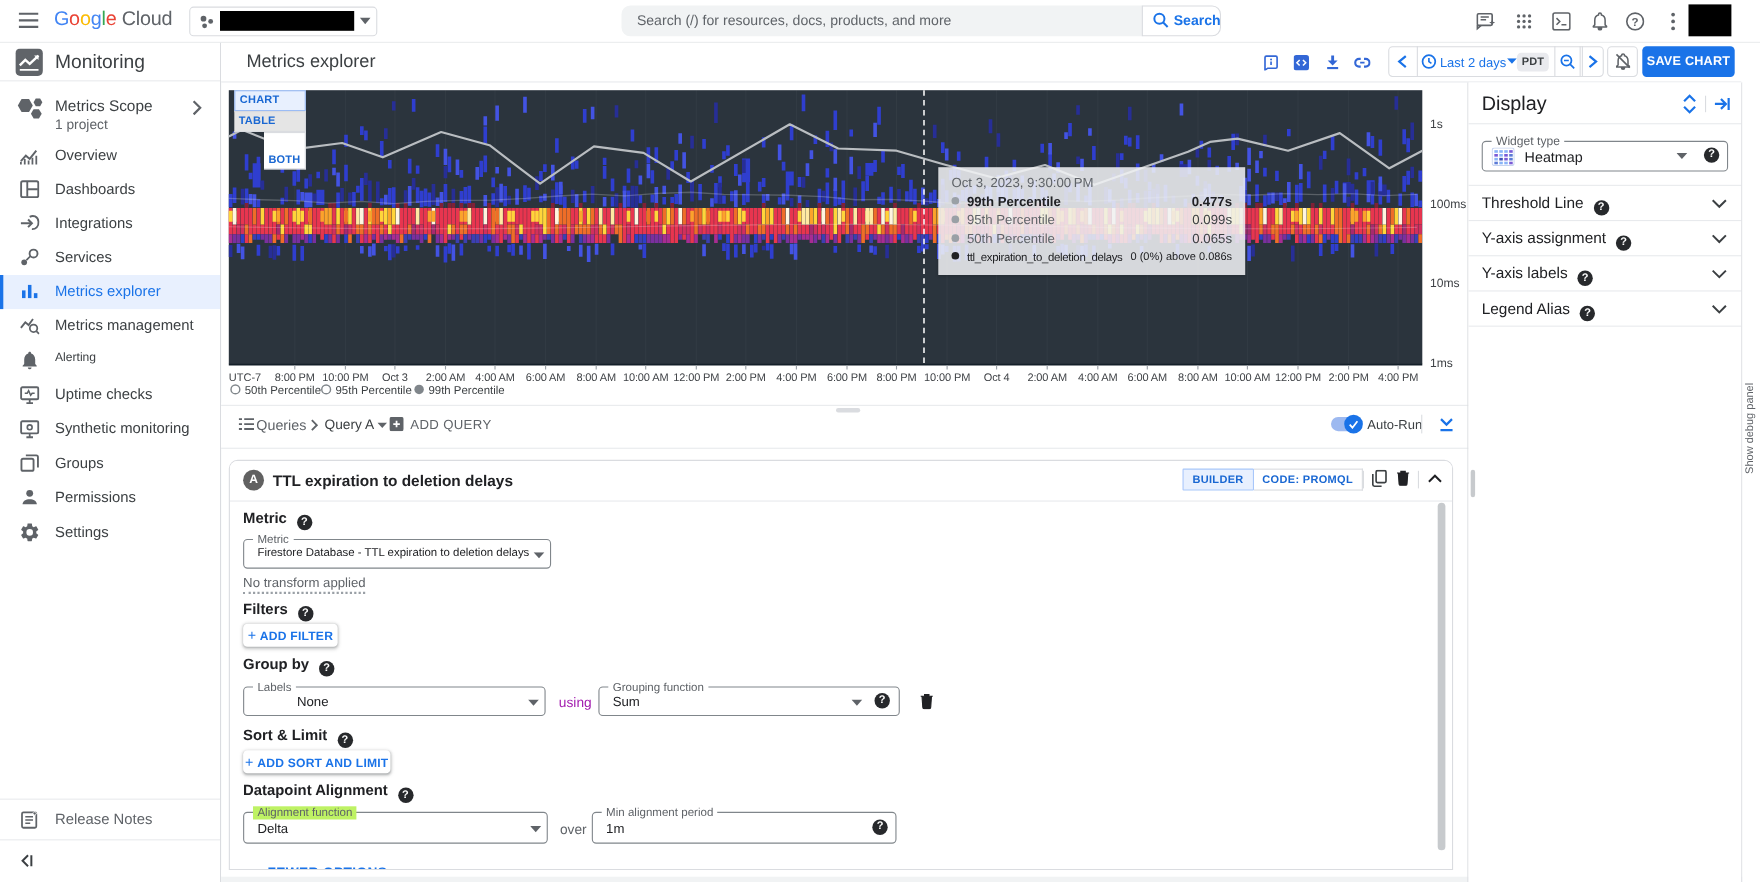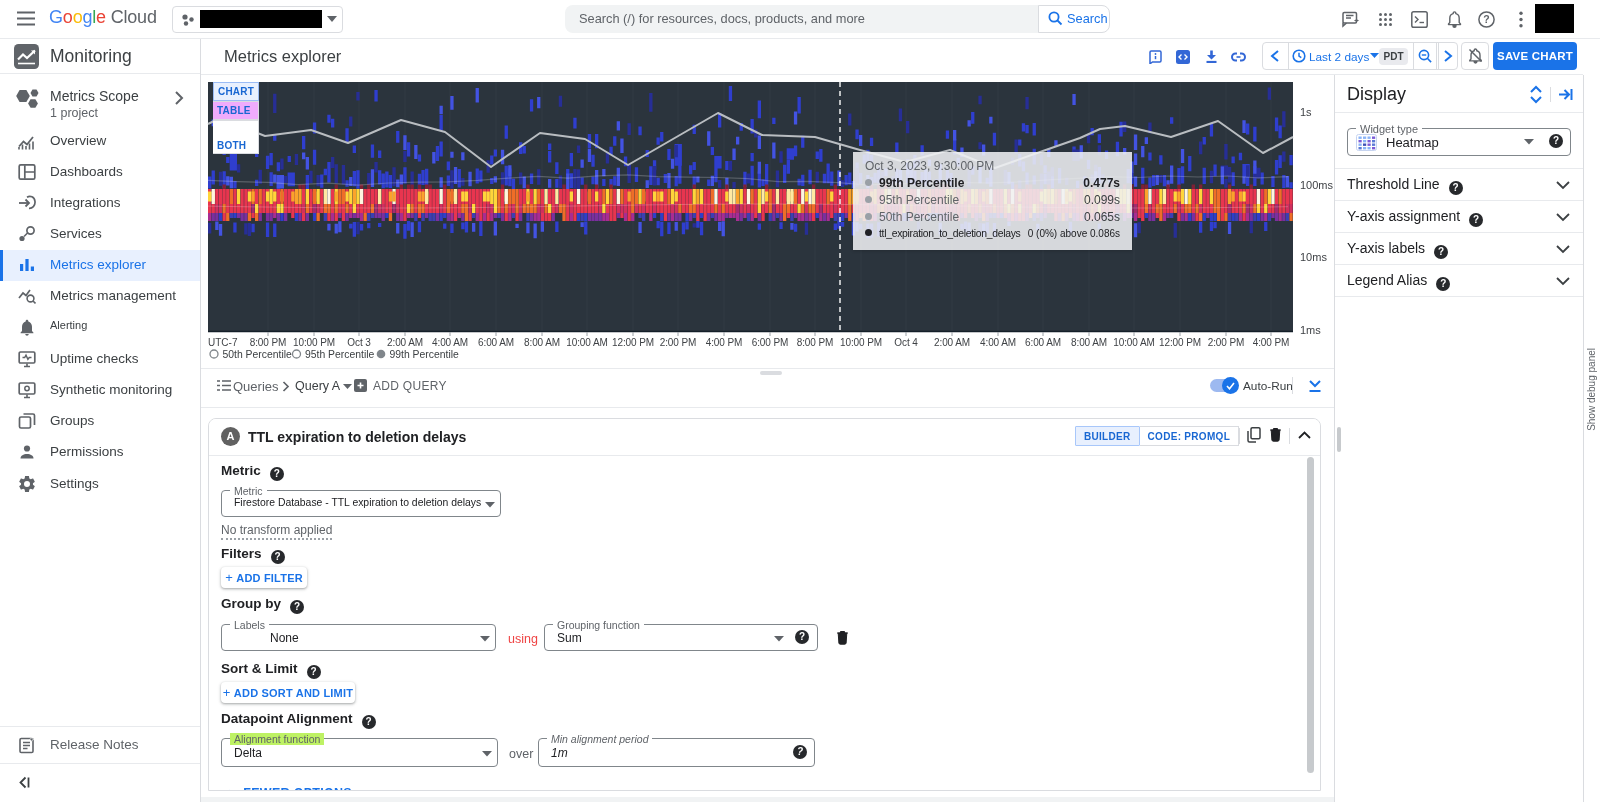--- a/index.html
+++ b/index.html
@@ -23,21 +23,21 @@
 <svg class="abs" style="left:327px;top:16px;" width="10" height="6" viewBox="0 0 10 6">
     <path d="M0 0l5 6 5-6z" fill="#5f6368"></path>
   </svg>
 <div class="abs" style="left:565px;top:5px;width:474px;height:28px;background:#f1f3f4;border-radius:8px 0 0 8px;"></div>
 <div class="abs" style="left:579px;top:11px;font-size:12.8px;color:#5f6368;">Search (/) for resources, docs, products, and more</div>
 <div class="abs" style="left:1038px;top:5px;width:72px;height:28px;background:#fff;border:1px solid #dadce0;border-radius:0 8px 8px 0;"></div>
 <svg class="abs" style="left:1048px;top:11px;" width="15" height="15" viewBox="0 0 15 15">
     <circle cx="6" cy="6" r="4.6" fill="none" stroke="#1a73e8" stroke-width="1.8"></circle>
     <path d="M9.5 9.5l4 4" stroke="#1a73e8" stroke-width="1.8"></path>
   </svg>
-<div class="abs" style="left:1067px;top:11px;font-size:12.8px;color:#1a73e8;font-weight:400;">Search</div>
+<div class="abs" style="left:1067px;top:11px;font-size:12.8px;color:#1a73e8;font-weight:700;">Search</div>
 <svg class="abs" style="left:1342px;top:11px;" width="18" height="17" viewBox="0 0 18 17">
     <rect x="1" y="1.5" width="13.5" height="10.5" rx="1.2" fill="none" stroke="#5f6368" stroke-width="1.5"></rect>
     <path d="M1 11.5l0 3.5 3.5-3" fill="none" stroke="#5f6368" stroke-width="1.5"></path>
     <path d="M4 4.5h7.5M4 7h5" stroke="#5f6368" stroke-width="1.3"></path>
     <path d="M14.5 6.8l.8 1.9 1.9.8-1.9.8-.8 1.9-.8-1.9-1.9-.8 1.9-.8z" fill="#5f6368"></path>
   </svg>
 <svg class="abs" style="left:1378px;top:12px;" width="15" height="15" viewBox="0 0 15 15">
     <circle cx="2.5" cy="2.5" r="1.5" fill="#5f6368"></circle>
     <circle cx="7.5" cy="2.5" r="1.5" fill="#5f6368"></circle>
     <circle cx="12.5" cy="2.5" r="1.5" fill="#5f6368"></circle>
@@ -270,22 +270,22 @@
     <text x="1100" y="259" font-size="11" fill="#3f4246">1ms</text>
     <circle cx="14" cy="279" r="4" fill="none" stroke="#80868b" stroke-width="1.3"></circle>
     <text x="22.5" y="283" font-size="10.4" fill="#3c4043">50th Percentile</text>
     <circle cx="96.5" cy="279" r="4" fill="none" stroke="#80868b" stroke-width="1.3"></circle>
     <text x="105" y="283" font-size="10.4" fill="#3c4043">95th Percentile</text>
     <circle cx="181" cy="279" r="4.3" fill="#80868b"></circle>
     <text x="189.5" y="283" font-size="10.4" fill="#3c4043">99th Percentile</text>
   </svg>
 <div class="abs" style="left:213px;top:82px;height:19px;display:flex;font-size:10px;font-weight:700;color:#1967d2;z-index:5;flex-direction:column;">
     <div style="height:19px;line-height:18px;padding:0 4px;background:#e8f0fe;border:1px solid #9bbcf5;letter-spacing:.2px;">CHART</div>
-    <div style="height:19px;line-height:18px;padding:0 4px;background:#f0abfc;border:1px solid #dadce0;border-left:none;letter-spacing:.2px;">TABLE</div>
-    <div style="height:19px;line-height:18px;padding:16px 4px;background:#fff;border:1px solid #dadce0;border-left:none;letter-spacing:.2px;">BOTH</div>
+    <div style="height:19px;line-height:18px;padding:0 4px;background:#e5e5e5;border:1px solid #dadce0;border-left:none;letter-spacing:.2px;">TABLE</div>
+    <div style="height:19px;line-height:18px;padding:16px 4px;background:#fff;border:1px solid #dadce0;border-left:none;letter-spacing:.2px;margin-left:27px;">BOTH</div>
   </div>
 <div class="abs" style="left:853px;top:152px;width:279px;height:98px;background:rgba(240,241,244,.87);z-index:6;font-size:12px;box-shadow:0 1px 3px rgba(0,0,0,.18);">
     <div class="abs" style="left:12px;top:7px;color:#5f6368;">Oct 3, 2023, 9:30:00 PM</div>
     <div class="abs" style="left:12px;top:24px;width:255px;"><span class="tdot" style="background:#9aa0a6;"></span><b style="color:#202124">99th Percentile</b><span class="abs" style="right:0;top:0;font-weight:700;color:#202124">0.477s</span></div>
     <div class="abs" style="left:12px;top:41px;width:255px;color:#5f6368;"><span class="tdot" style="background:#9aa0a6;"></span>95th Percentile<span class="abs" style="right:0;top:0;color:#3c4043">0.099s</span></div>
     <div class="abs" style="left:12px;top:58px;width:255px;color:#5f6368;"><span class="tdot" style="background:#9aa0a6;"></span>50th Percentile<span class="abs" style="right:0;top:0;color:#3c4043">0.065s</span></div>
     <div class="abs" style="left:12px;top:74px;width:255px;color:#202124;"><span class="tdot" style="background:#202124;"></span><span style="font-size:10.4px;letter-spacing:-.3px;">ttl_expiration_to_deletion_delays</span><span class="abs" style="right:0;top:1.5px;font-weight:400;color:#202124;font-size:10px;">0 (0%) above 0.086s</span></div>
   </div>
 <div class="abs" style="left:201px;top:366px;width:1382px;height:41px;background:#fff;"></div>
 <div class="abs" style="left:201px;top:368px;width:1382px;height:1px;background:#e8eaed;"></div>
@@ -351,21 +351,21 @@
 <div class="abs" style="left:12px;top:127px;font-size:13.5px;font-weight:700;color:#202124;">Filters<span class="qm" style="margin-left:9px;vertical-align:-2px;">?</span></div>
 <div class="abs" style="left:12px;top:148px;width:86px;height:21px;border-radius:4px;background:#fff;box-shadow:0 1px 2px rgba(60,64,67,.3),0 1px 3px 1px rgba(60,64,67,.15);color:#1a73e8;font-size:11px;font-weight:600;letter-spacing:.2px;line-height:21px;text-align:center;white-space:nowrap;"><span style="font-size:13px;font-weight:400;">+</span>&nbsp;ADD FILTER</div>
 <div class="abs" style="left:12px;top:177px;font-size:13.5px;font-weight:700;color:#202124;">Group by<span class="qm" style="margin-left:9px;vertical-align:-2px;">?</span></div>
 <div class="abs" style="left:12px;top:205px;width:275px;height:27px;border:1px solid #80868b;border-radius:4px;background:#fff;">
       <div class="abs" style="left:8px;top:-6px;background:#fff;padding:0 4px;font-size:10.5px;color:#5f6368;">Labels</div>
       <div class="abs" style="left:12px;top:6px;font-size:12px;color:#202124;white-space:nowrap;margin-left:36px;">None</div>
       <svg class="abs" style="left:258px;top:11px;" width="10" height="6" viewBox="0 0 10 6">
         <path d="M0 0l5 5.5L10 0z" fill="#5f6368"></path>
       </svg>
     </div>
-<div class="abs" style="left:299px;top:213px;font-size:12.5px;color:#ef4444;">using</div>
+<div class="abs" style="left:299px;top:213px;font-size:12.5px;color:#a21caf;">using</div>
 <div class="abs" style="left:335px;top:205px;width:274px;height:27px;border:1px solid #80868b;border-radius:4px;background:#fff;">
       <div class="abs" style="left:8px;top:-6px;background:#fff;padding:0 4px;font-size:10.5px;color:#5f6368;">Grouping function</div>
       <div class="abs" style="left:12px;top:6px;font-size:12px;color:#202124;white-space:nowrap;">Sum</div>
       <svg class="abs" style="left:229px;top:11px;" width="10" height="6" viewBox="0 0 10 6">
         <path d="M0 0l5 5.5L10 0z" fill="#5f6368"></path>
       </svg>
       <span class="qm abs" style="left:250px;top:5px;">?</span>
     </div>
 <svg class="abs" style="left:627px;top:211px;" width="13" height="15" viewBox="0 0 13 15">
       <path d="M1 3h11M4.5 3V1.5h4V3M2.2 3l.7 10c0 .7.6 1.2 1.3 1.2h4.6c.7 0 1.3-.5 1.3-1.2l.7-10z" fill="#202124" stroke="#202124" stroke-width="1"></path>
@@ -374,21 +374,21 @@
 <div class="abs" style="left:12px;top:263px;width:134px;height:21px;border-radius:4px;background:#fff;box-shadow:0 1px 2px rgba(60,64,67,.3),0 1px 3px 1px rgba(60,64,67,.15);color:#1a73e8;font-size:11px;font-weight:600;letter-spacing:.2px;line-height:21px;text-align:center;white-space:nowrap;"><span style="font-size:13px;font-weight:400;">+</span>&nbsp;ADD SORT AND LIMIT</div>
 <div class="abs" style="left:12px;top:292px;font-size:13.5px;font-weight:700;color:#202124;">Datapoint Alignment<span class="qm" style="margin-left:9px;vertical-align:-2px;">?</span></div>
 <div class="abs" style="left:12px;top:319px;width:277px;height:29px;border:1px solid #80868b;border-radius:4px;background:#fff;">
       <div class="abs" style="left:8px;top:-6px;background:#bef264;padding:0 4px;font-size:10.5px;color:#5f6368;">Alignment function</div>
       <div class="abs" style="left:12px;top:7px;font-size:12px;color:#202124;white-space:nowrap;">Delta</div>
       <svg class="abs" style="left:260px;top:12px;" width="10" height="6" viewBox="0 0 10 6">
         <path d="M0 0l5 5.5L10 0z" fill="#5f6368"></path>
       </svg>
     </div>
 <div class="abs" style="left:300px;top:328px;font-size:12.5px;color:#5f6368;">over</div>
-<div class="abs" style="left:329px;top:319px;width:277px;height:29px;border:1px solid #80868b;border-radius:4px;background:#fff;font-style:italic;">
+<div class="abs" style="left:329px;top:319px;width:277px;height:29px;border:1px solid #80868b;border-radius:4px;background:#fff;">
       <div class="abs" style="left:8px;top:-6px;background:#fff;padding:0 4px;font-size:10.5px;color:#5f6368;">Min alignment period</div>
       <div class="abs" style="left:12px;top:7px;font-size:12px;color:#202124;white-space:nowrap;">1m</div>
       <span class="qm abs" style="left:254px;top:6px;">?</span>
     </div>
 <div class="abs" style="left:14px;top:367px;font-size:12.5px;color:#1a73e8;font-weight:600;letter-spacing:.3px;">▲&nbsp; FEWER OPTIONS</div>
 </div>
 <div class="abs" style="left:201px;top:791px;width:1382px;height:6px;background:#fff;"></div>
 <div class="abs" style="left:201px;top:797px;width:1399px;height:5px;background:#f1f3f4;"></div>
 <div class="abs" style="left:1334px;top:75px;width:1px;height:727px;background:#dadce0;"></div>
 <div class="abs" style="left:1335px;top:75px;width:248px;height:727px;background:#fff;"></div>

